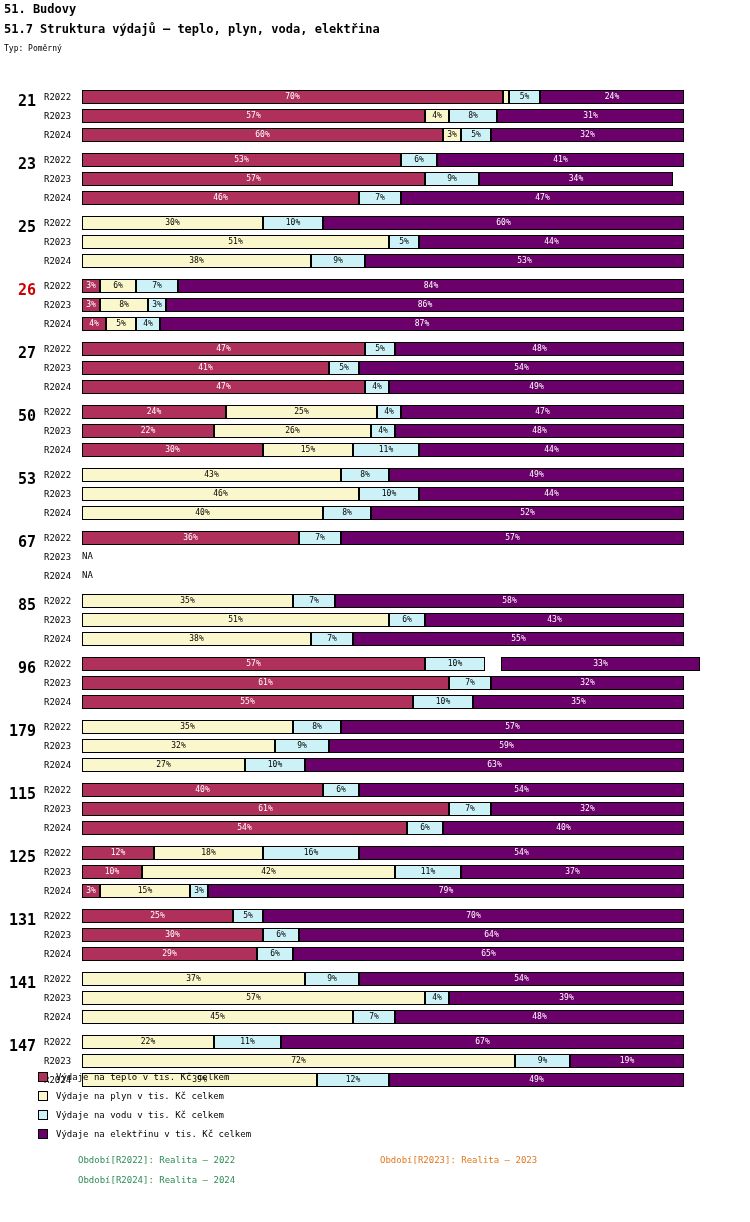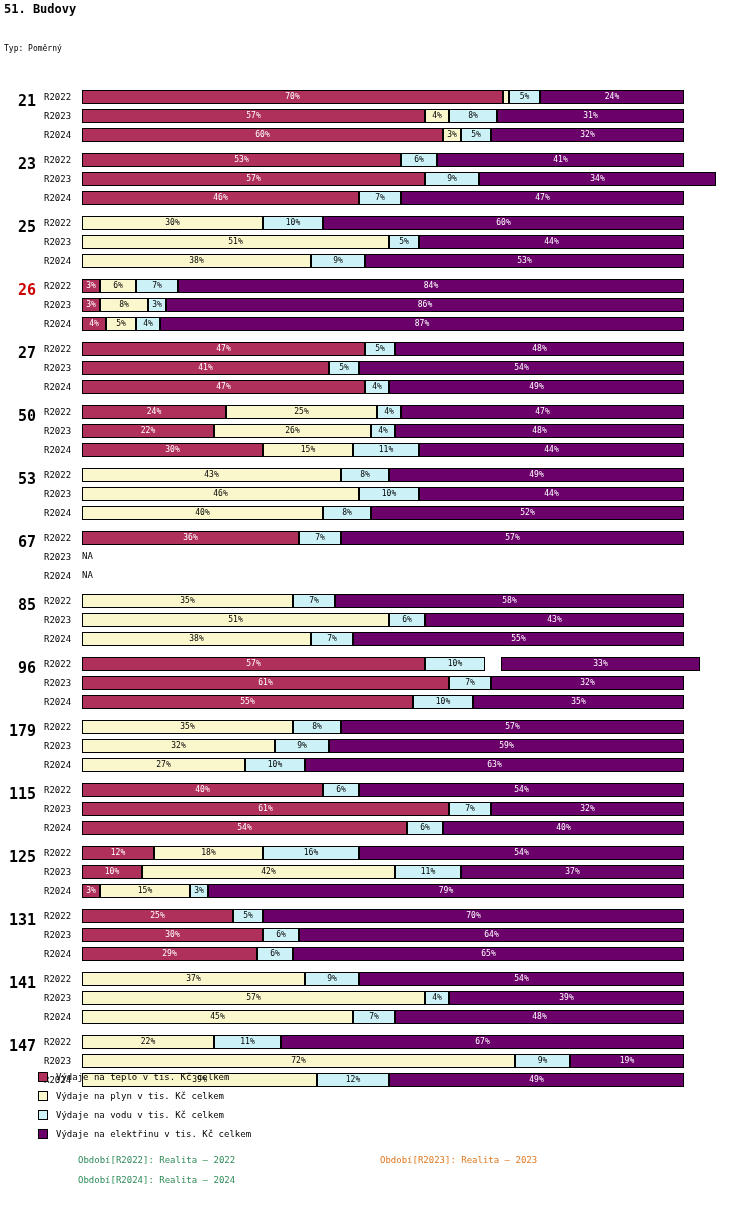--- a/index.html
+++ b/index.html
@@ -143,20 +143,21 @@
   .per.p0 { left: 78px; top: 0px; color: #2e8b57; }
   .per.p1 { left: 380px; top: 0px; color: #e07820; }
   .per.p2 { left: 78px; top: 20px; color: #2e8b57; }
 </style>
 </head>
 <body>
 
 <div class="page">
 
   <div class="hdr1">51.  Budovy</div>
+  <div class="hdr2">51.7 Struktura výdajů – teplo, plyn, voda, elektřina</div>
   <div class="hdr3">Typ: Poměrný</div>
 
   <div class="chart" id="chart-area">
       <div class="grp" style="height: 63px;">
         <div class="grp-label">21</div>
         <div class="row" style="top: 0px; position: absolute; left: 0px; width: 750px;">
           <div class="row-label">R2022</div>
           <div class="bar">
             <div class="seg s0" style="left: 0px; width: 421px;">70%</div>
             <div class="seg s1" style="left: 421px; width: 6px;"></div>
@@ -191,21 +192,21 @@
             <div class="seg s0" style="left: 0px; width: 319px;">53%</div>
             <div class="seg s2" style="left: 319px; width: 36px;">6%</div>
             <div class="seg s3" style="left: 355px; width: 247px;">41%</div>
           </div>
         </div>
         <div class="row" style="top: 19px; position: absolute; left: 0px; width: 750px;">
           <div class="row-label">R2023</div>
           <div class="bar">
             <div class="seg s0" style="left: 0px; width: 343px;">57%</div>
             <div class="seg s2" style="left: 343px; width: 54px;">9%</div>
-            <div class="seg s3" style="left: 397px; width: 237px;">34%</div>
+            <div class="seg s3" style="left: 397px; width: 194px;">34%</div>
           </div>
         </div>
         <div class="row" style="top: 38px; position: absolute; left: 0px; width: 750px;">
           <div class="row-label">R2024</div>
           <div class="bar">
             <div class="seg s0" style="left: 0px; width: 277px;">46%</div>
             <div class="seg s2" style="left: 277px; width: 42px;">7%</div>
             <div class="seg s3" style="left: 319px; width: 283px;">47%</div>
           </div>
         </div>

